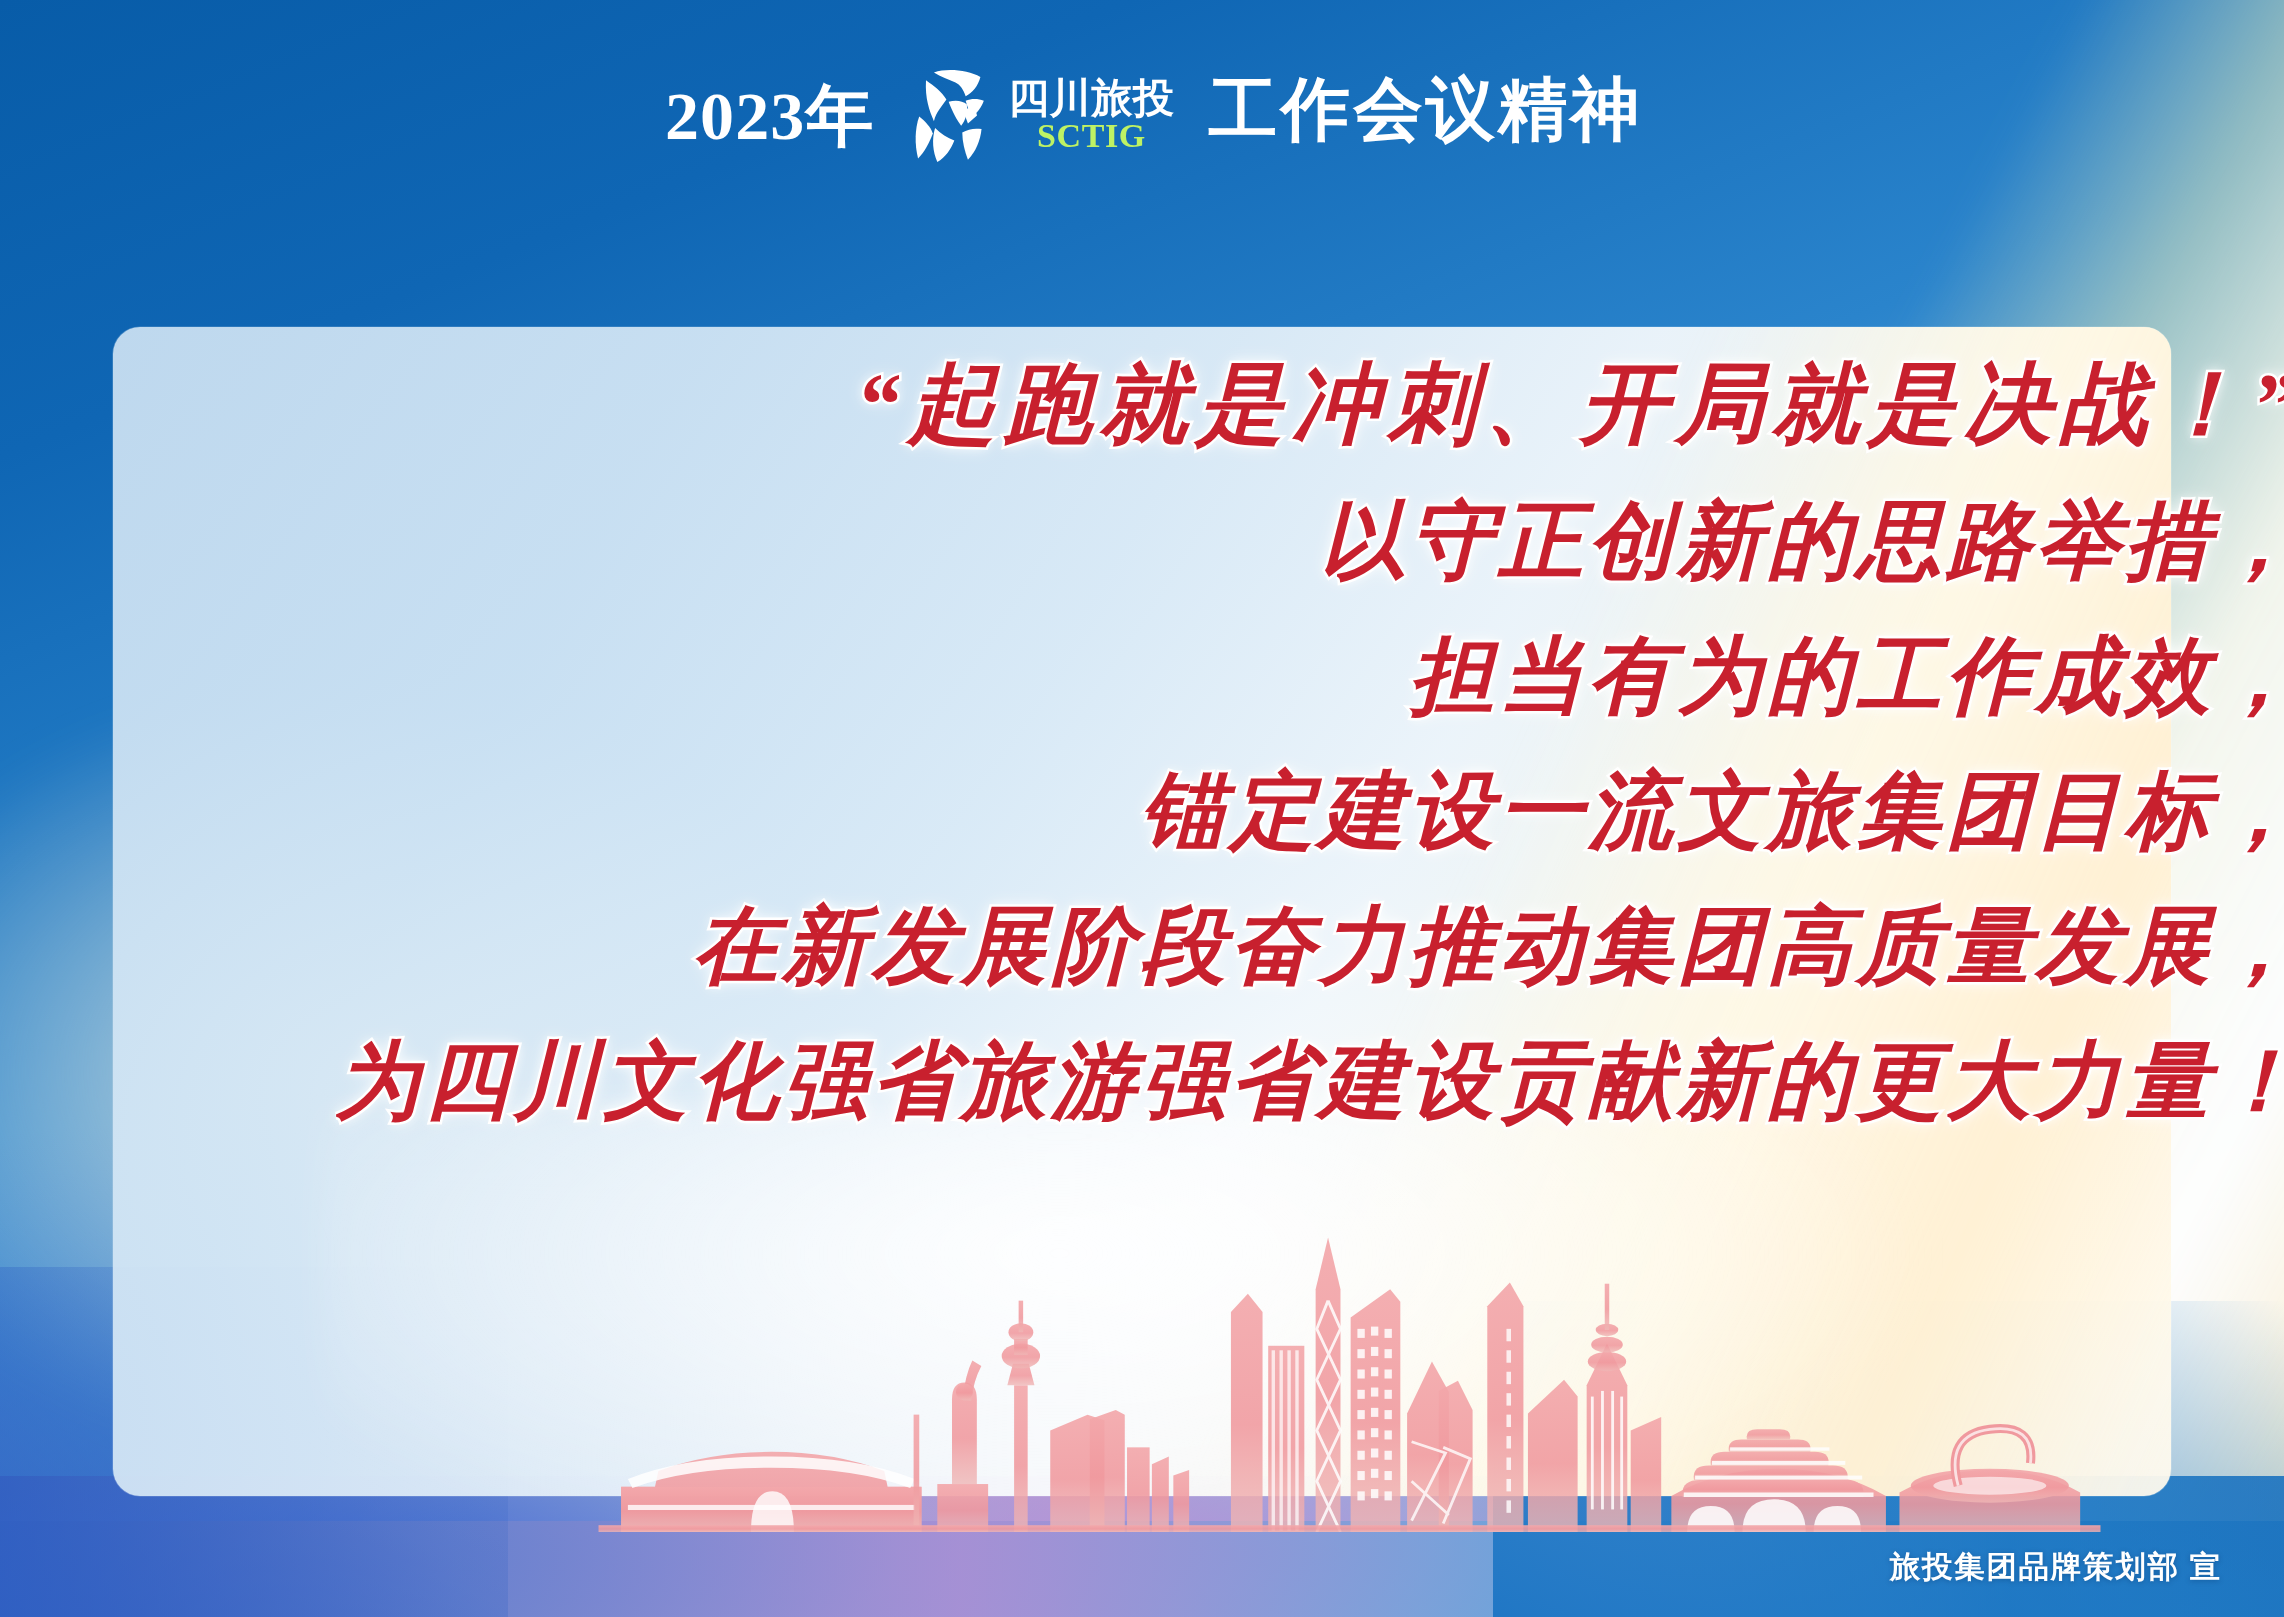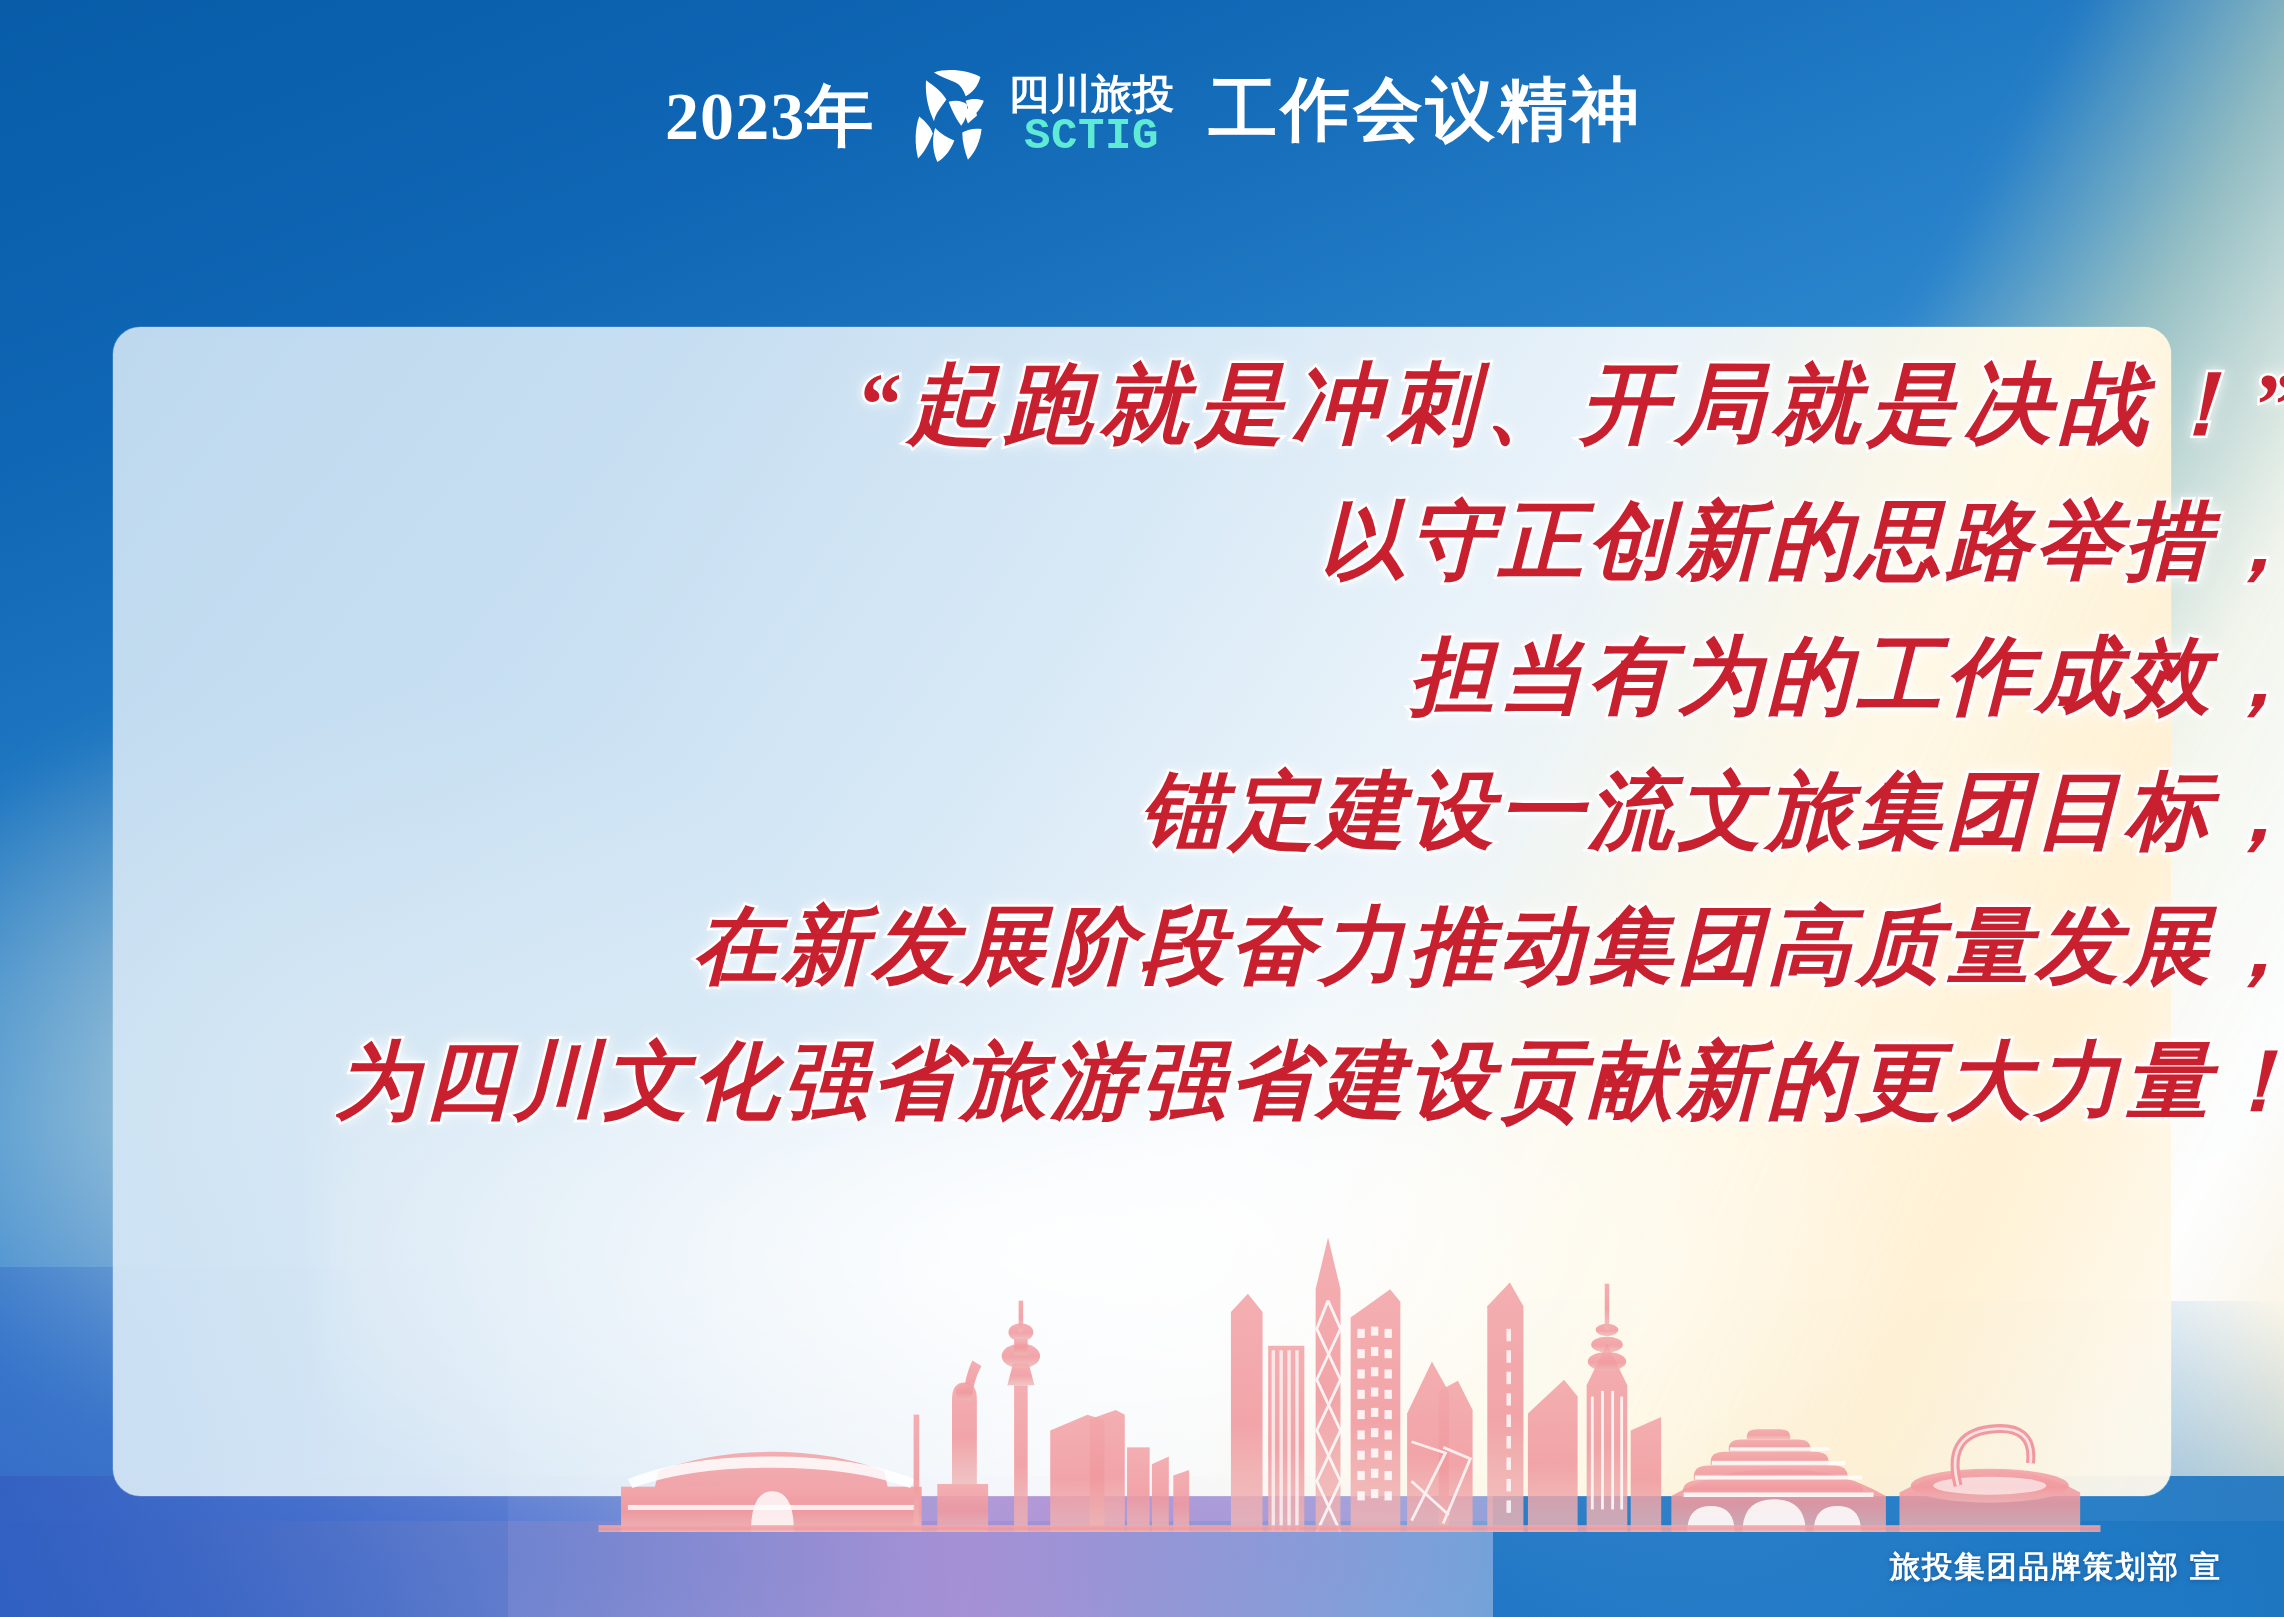--- a/index.html
+++ b/index.html
@@ -92,22 +92,22 @@
     white-space:nowrap;
   }
   .logo-lockup{display:flex;align-items:center;gap:14.7px;}
   .logo-mark{width:85px;height:93px;flex:0 0 auto;}
   .logo-words{display:flex;flex-direction:column;align-items:center;justify-content:center;gap:1.1px;}
   .logo-cn{
     color:#fff;font-size:41px;font-weight:700;line-height:1;letter-spacing:0.6px;
     font-family:"Liberation Sans","DejaVu Sans",sans-serif;white-space:nowrap;
   }
   .logo-en{
-    color:#5eead4;font-size:44px;font-weight:700;line-height:.95;letter-spacing:0.6px;
-    font-family:Liberation Mono, monospace;white-space:nowrap;
+    color:#bef264;font-size:34px;font-weight:700;line-height:.95;letter-spacing:0.6px;
+    font-family:Liberation Serif, serif;white-space:nowrap;
   }
   .hdr-title{
     color:#ffffff;font-family:Liberation Mono, monospace;
     font-size:69px;font-weight:700;letter-spacing:3.4px;line-height:1;white-space:nowrap;
   }
 
   
   .card{
     position:absolute;left:113px;top:327px;width:2058px;height:1169px;
     border-radius:27px;

